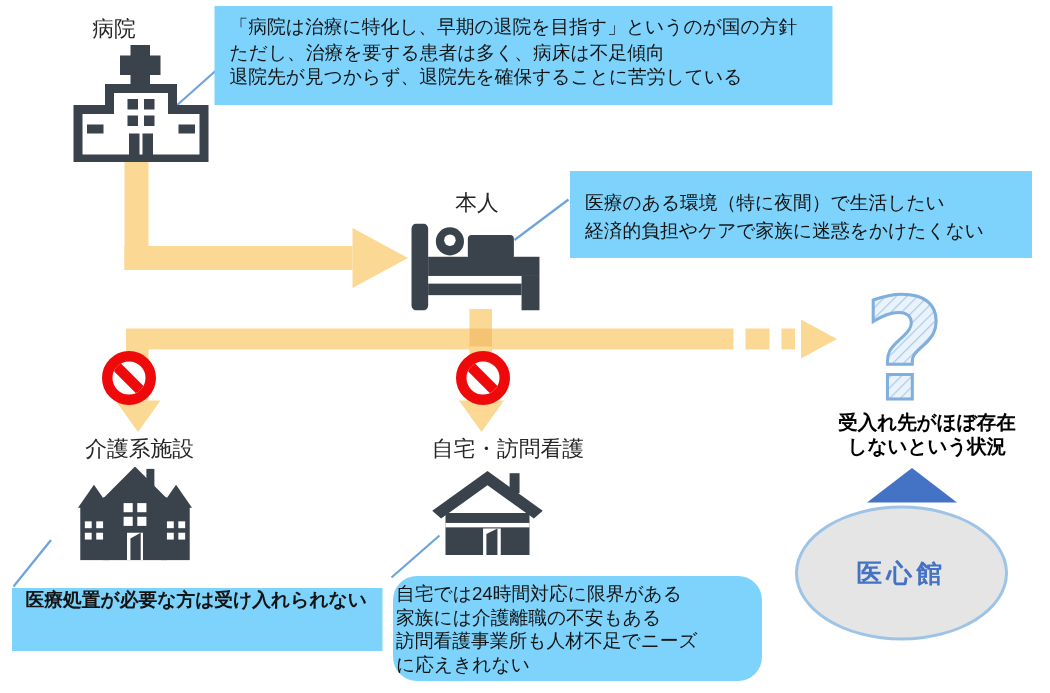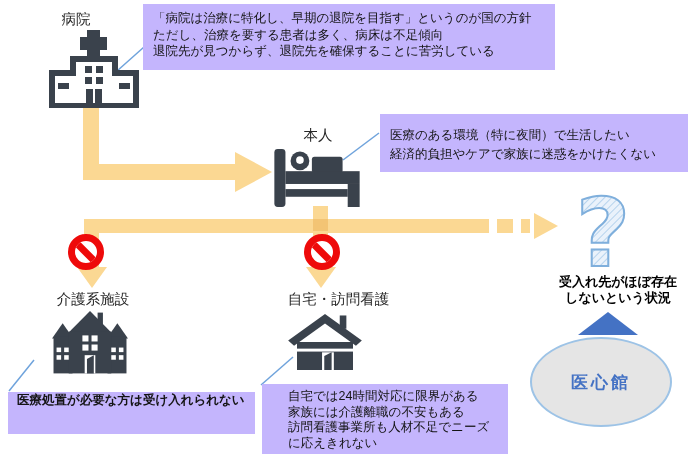--- a/index.html
+++ b/index.html
@@ -3,21 +3,21 @@
 <meta charset="utf-8">
 <style>
   html,body{margin:0;padding:0;background:#fff;}
   #canvas{
     position:relative;width:700px;height:462px;background:#fff;overflow:hidden;
     font-family:"Liberation Sans","DejaVu Sans",sans-serif;color:#1c1c1c;
   }
   .abs{position:absolute;}
   
   .note{
-    background:#c4b5fd;color:#141414;font-size:12.5px;line-height:16.5px;
+    background:#7dd3fc;color:#141414;font-size:12.5px;line-height:16.5px;
     padding:6px 10px;box-sizing:border-box;
   }
   .note span{display:block;white-space:nowrap;}
   
   .nodelabel{font-size:14.5px;color:#262626;text-align:center;white-space:nowrap;}
   
   .shaft{background:#FBD893;}
   .overlap{background:#F3C474;}
   .head-right{width:0;height:0;border-top:20px solid transparent;border-bottom:20px solid transparent;border-left:37px solid #FBD893;}
   .head-right.small{border-top:13px solid transparent;border-bottom:13px solid transparent;border-left:24px solid #FBD893;}
@@ -147,21 +147,21 @@
   <div class="abs nodelabel" style="left:266px;top:290px;width:145px;">自宅・訪問看護</div>
   <svg class="abs" style="left:288px;top:314px;" width="74" height="56" viewBox="0 0 100 76">
     <rect x="70" y="2" width="9" height="18" fill="#3A424C"></rect>
     <polygon points="50,0 100,36 92,43 50,13 8,43 0,36" fill="#3A424C"></polygon>
     <rect x="12" y="38" width="76" height="38" fill="#3A424C"></rect>
     <rect x="12" y="47" width="76" height="4" fill="#ffffff"></rect>
     <rect x="46" y="52" width="16" height="24" fill="#ffffff"></rect>
     <polygon points="49,57 59,52 59,76 49,76" fill="#3A424C"></polygon>
   </svg>
 
-  <div class="abs note" style="left:262px;top:384px;width:246px;height:70px;padding:5px 26px;line-height:15.5px;">
+  <div class="abs note" style="left:262px;top:384px;width:246px;height:70px;padding:5px 2px;line-height:15.5px;border-radius:16px;">
     <span>自宅では24時間対応に限界がある</span>
     <span>家族には介護離職の不安もある</span>
     <span>訪問看護事業所も人材不足でニーズ</span>
     <span>に応えきれない</span>
   </div>
 
   <svg class="abs" style="left:562px;top:190px;" width="82" height="86" viewBox="0 0 82 86">
     <defs>
       <pattern id="hatch" patternUnits="userSpaceOnUse" width="5" height="5" patternTransform="rotate(45)">
         <rect width="5" height="5" fill="#EAF2FB"></rect>

